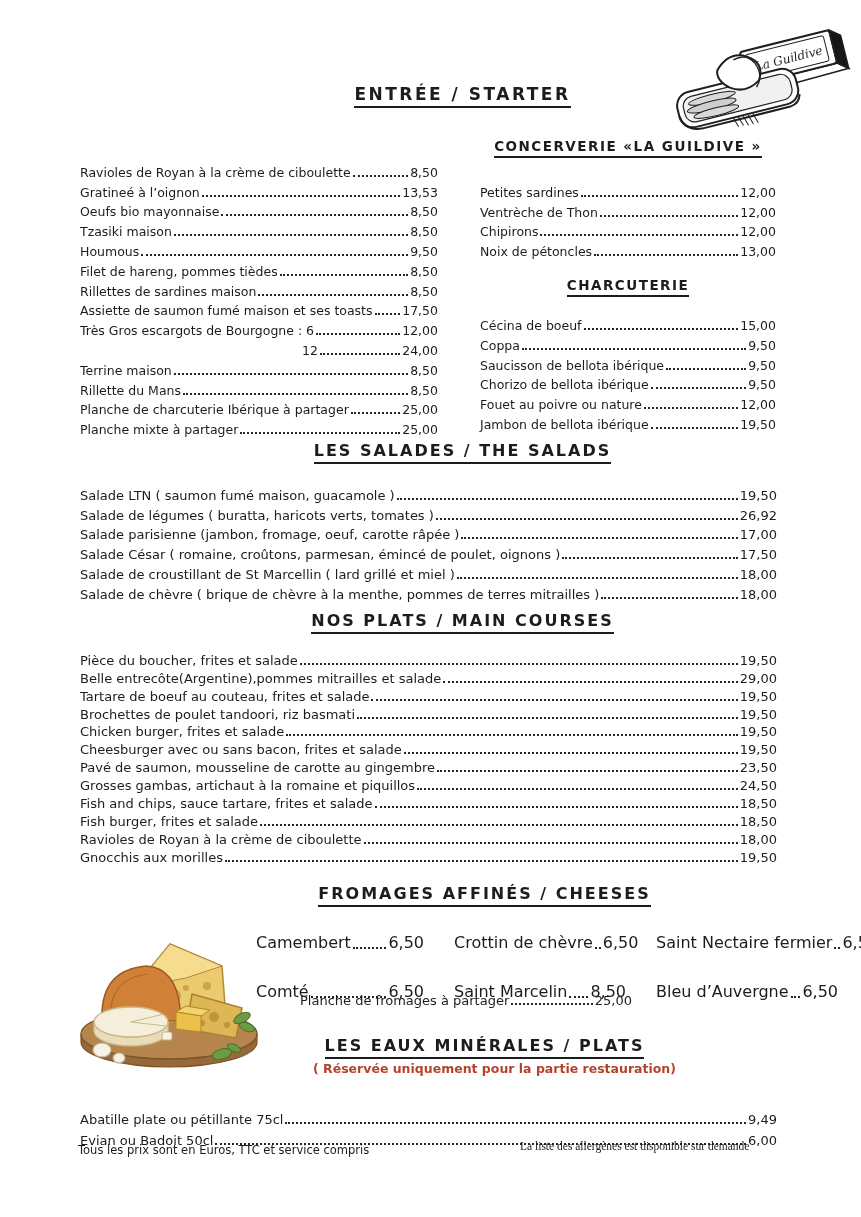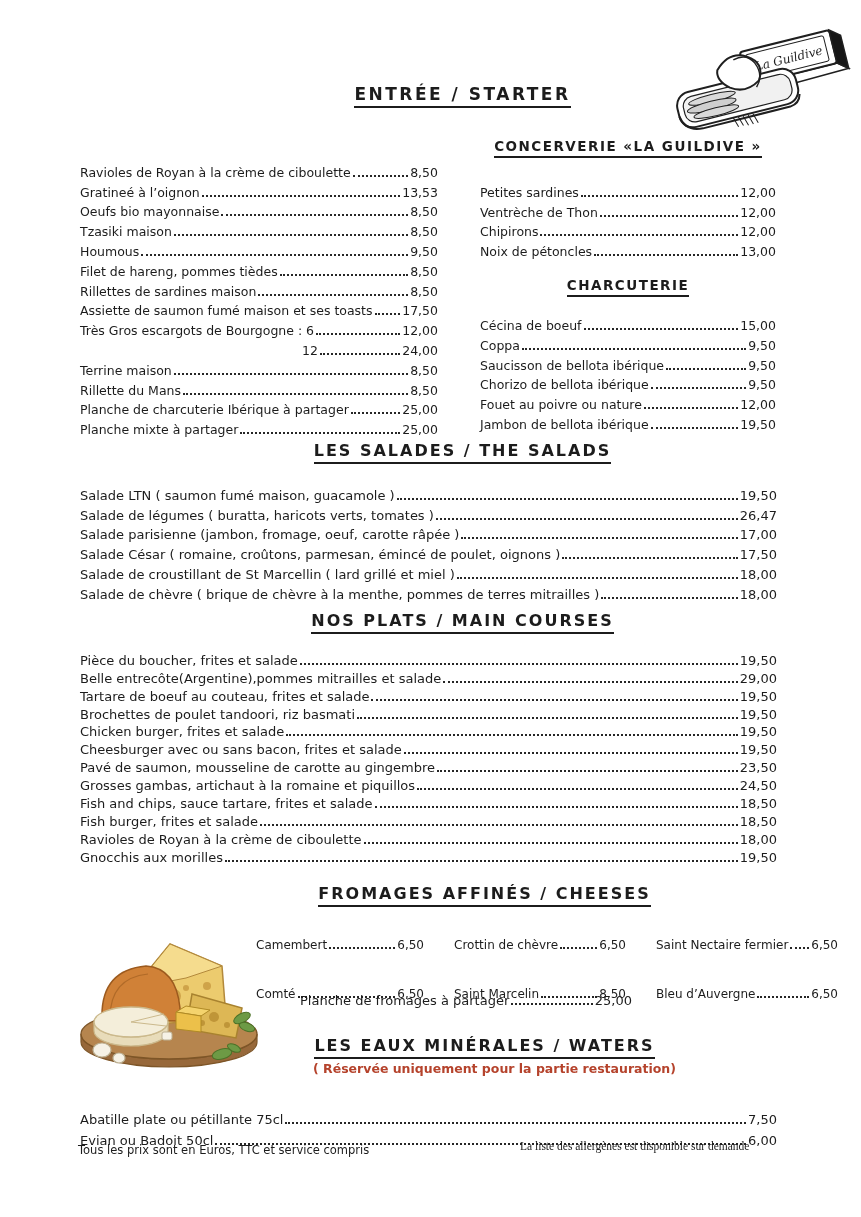--- a/index.html
+++ b/index.html
@@ -28,21 +28,21 @@
 
   .wide .row { font-size:13px; }
   .wide-salades .row { height:19.8px; }
   .wide-plats .row   { height:17.9px; }
   .wide-eaux .row    { height:20.8px; }
 
   .cheese-grid {
     position:absolute; display:grid;
     grid-template-columns:168px 172px 182px;
     column-gap:10px; row-gap:6px;
-    font-size:12px;
+    font-size:16px;
     gap:30px;
   }
   .cheese-grid .row { height:19px; }
   .planche-row { position:absolute; font-size:13px; }
 
   .eaux-note { position:absolute; width:861px; text-align:center; font-size:12.5px; font-weight:bold; }
   .eaux-note span { position:relative; left:20px; }
 
   .footer-left  { position:absolute; font-size:11.5px; }
   .footer-right { position:absolute; font-size:11.5px;font-family:Liberation Serif, serif; }
@@ -256,21 +256,21 @@
 
       <div class="row">
         <span class="nm">Salade LTN ( saumon fumé maison, guacamole )</span>
         <span class="leader"></span>
         <span class="pr">19,50</span>
       </div>
 
       <div class="row">
         <span class="nm">Salade de légumes ( buratta, haricots verts, tomates )</span>
         <span class="leader"></span>
-        <span class="pr">26,47</span>
+        <span class="pr">26,92</span>
       </div>
 
       <div class="row">
         <span class="nm">Salade parisienne (jambon, fromage, oeuf, carotte râpée )</span>
         <span class="leader"></span>
         <span class="pr">17,00</span>
       </div>
 
       <div class="row">
         <span class="nm">Salade César ( romaine, croûtons, parmesan, émincé de poulet, oignons )</span>
@@ -454,31 +454,31 @@
         <ellipse cx="160" cy="122" rx="7" ry="3.5" transform="rotate(25 160 122)"></ellipse>
       </g>
 
       <ellipse cx="28" cy="124" rx="9" ry="7" fill="#f6f2e6" stroke="#bdb193" stroke-width="1.2"></ellipse>
       <ellipse cx="45" cy="132" rx="6" ry="5" fill="#f6f2e6" stroke="#bdb193" stroke-width="1.2"></ellipse>
       <rect x="88" y="106" width="10" height="8" rx="2" fill="#f6f2e6" stroke="#bdb193"></rect>
     </svg>
   </div>
 
   <div class="sec-title t-mid shift-r" style="top:1036px;">
-    <span class="underlined">LES  EAUX MINÉRALES / WATERS</span>
+    <span class="underlined">LES  EAUX MINÉRALES / PLATS</span>
   </div>
   <div class="eaux-note" style="top:1061px; color:#b5432c;margin-left:44px;">
     <span>( Réservée uniquement pour la partie restauration)</span>
   </div>
   <div class="col wide wide-eaux" style="left:80px; top:1094px; width:697px;margin-top:12px;">
 
       <div class="row">
         <span class="nm">Abatille plate ou pétillante 75cl</span>
         <span class="leader"></span>
-        <span class="pr">7,50</span>
+        <span class="pr">9,49</span>
       </div>
 
       <div class="row">
         <span class="nm">Evian ou Badoit 50cl</span>
         <span class="leader"></span>
         <span class="pr">6,00</span>
       </div>
     </div>
 
   <div class="footer-left" style="left:78px; top:1143px;">Tous les prix sont en Euros, TTC et service compris</div>

